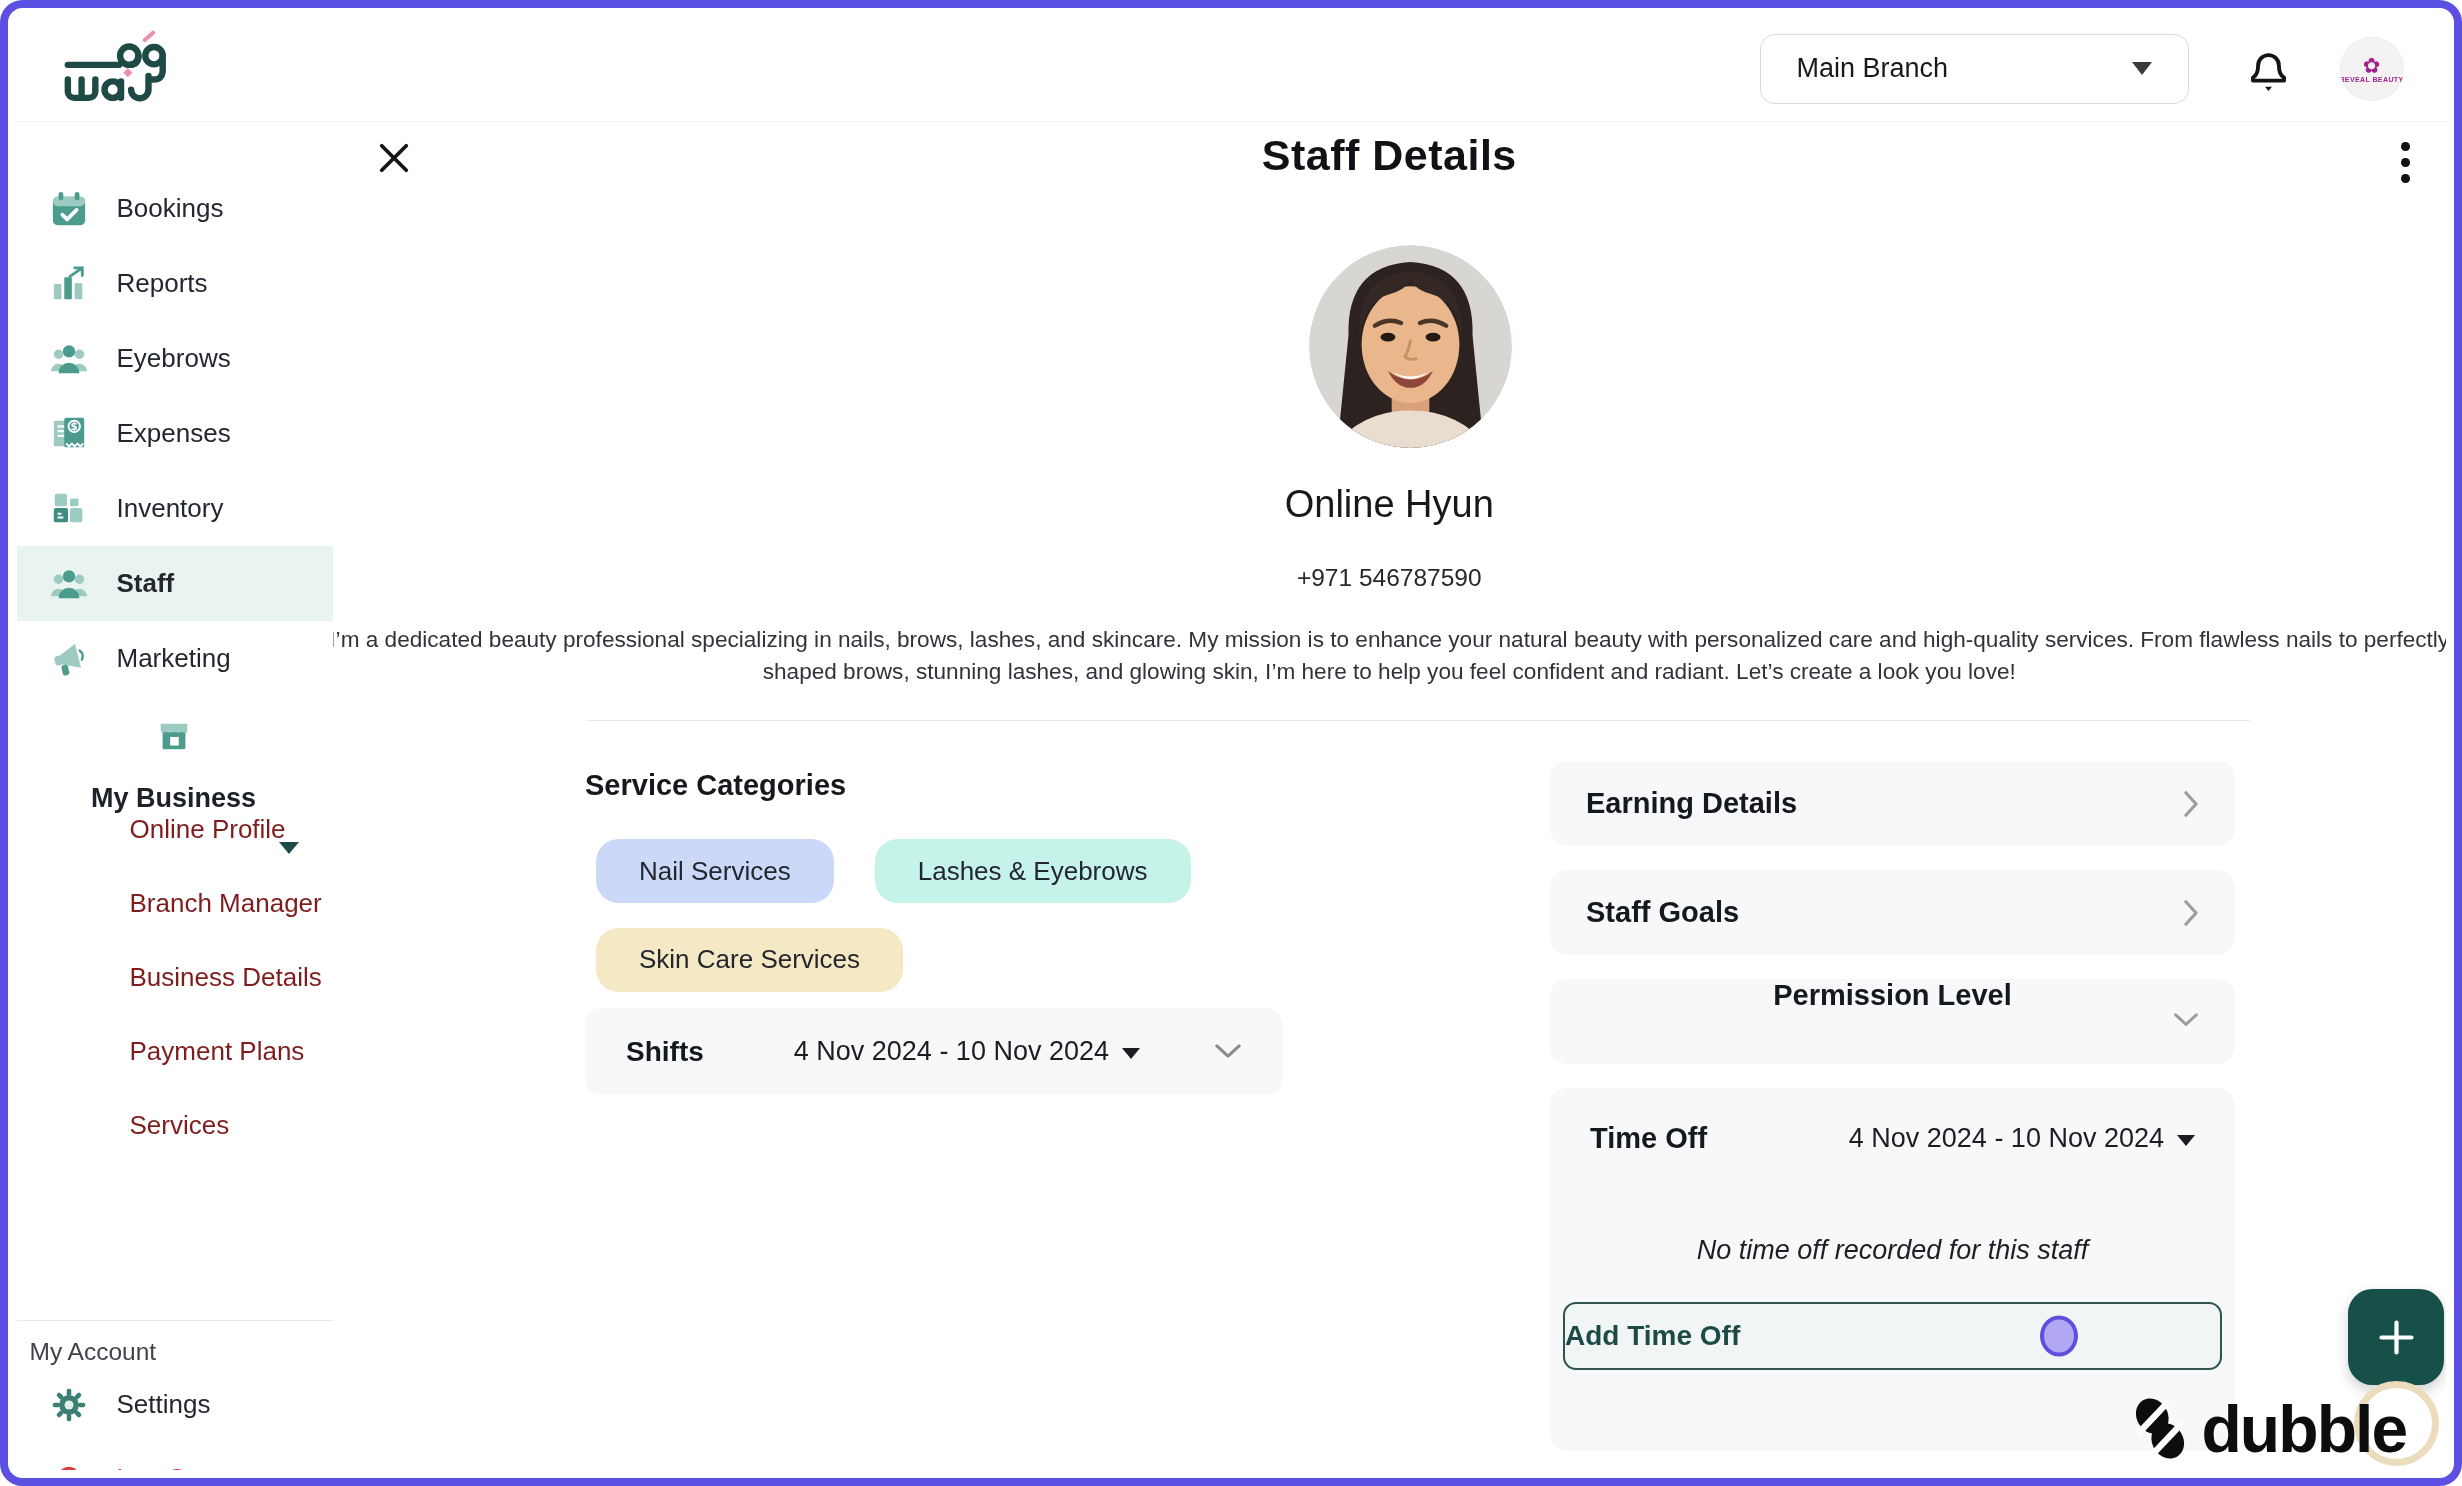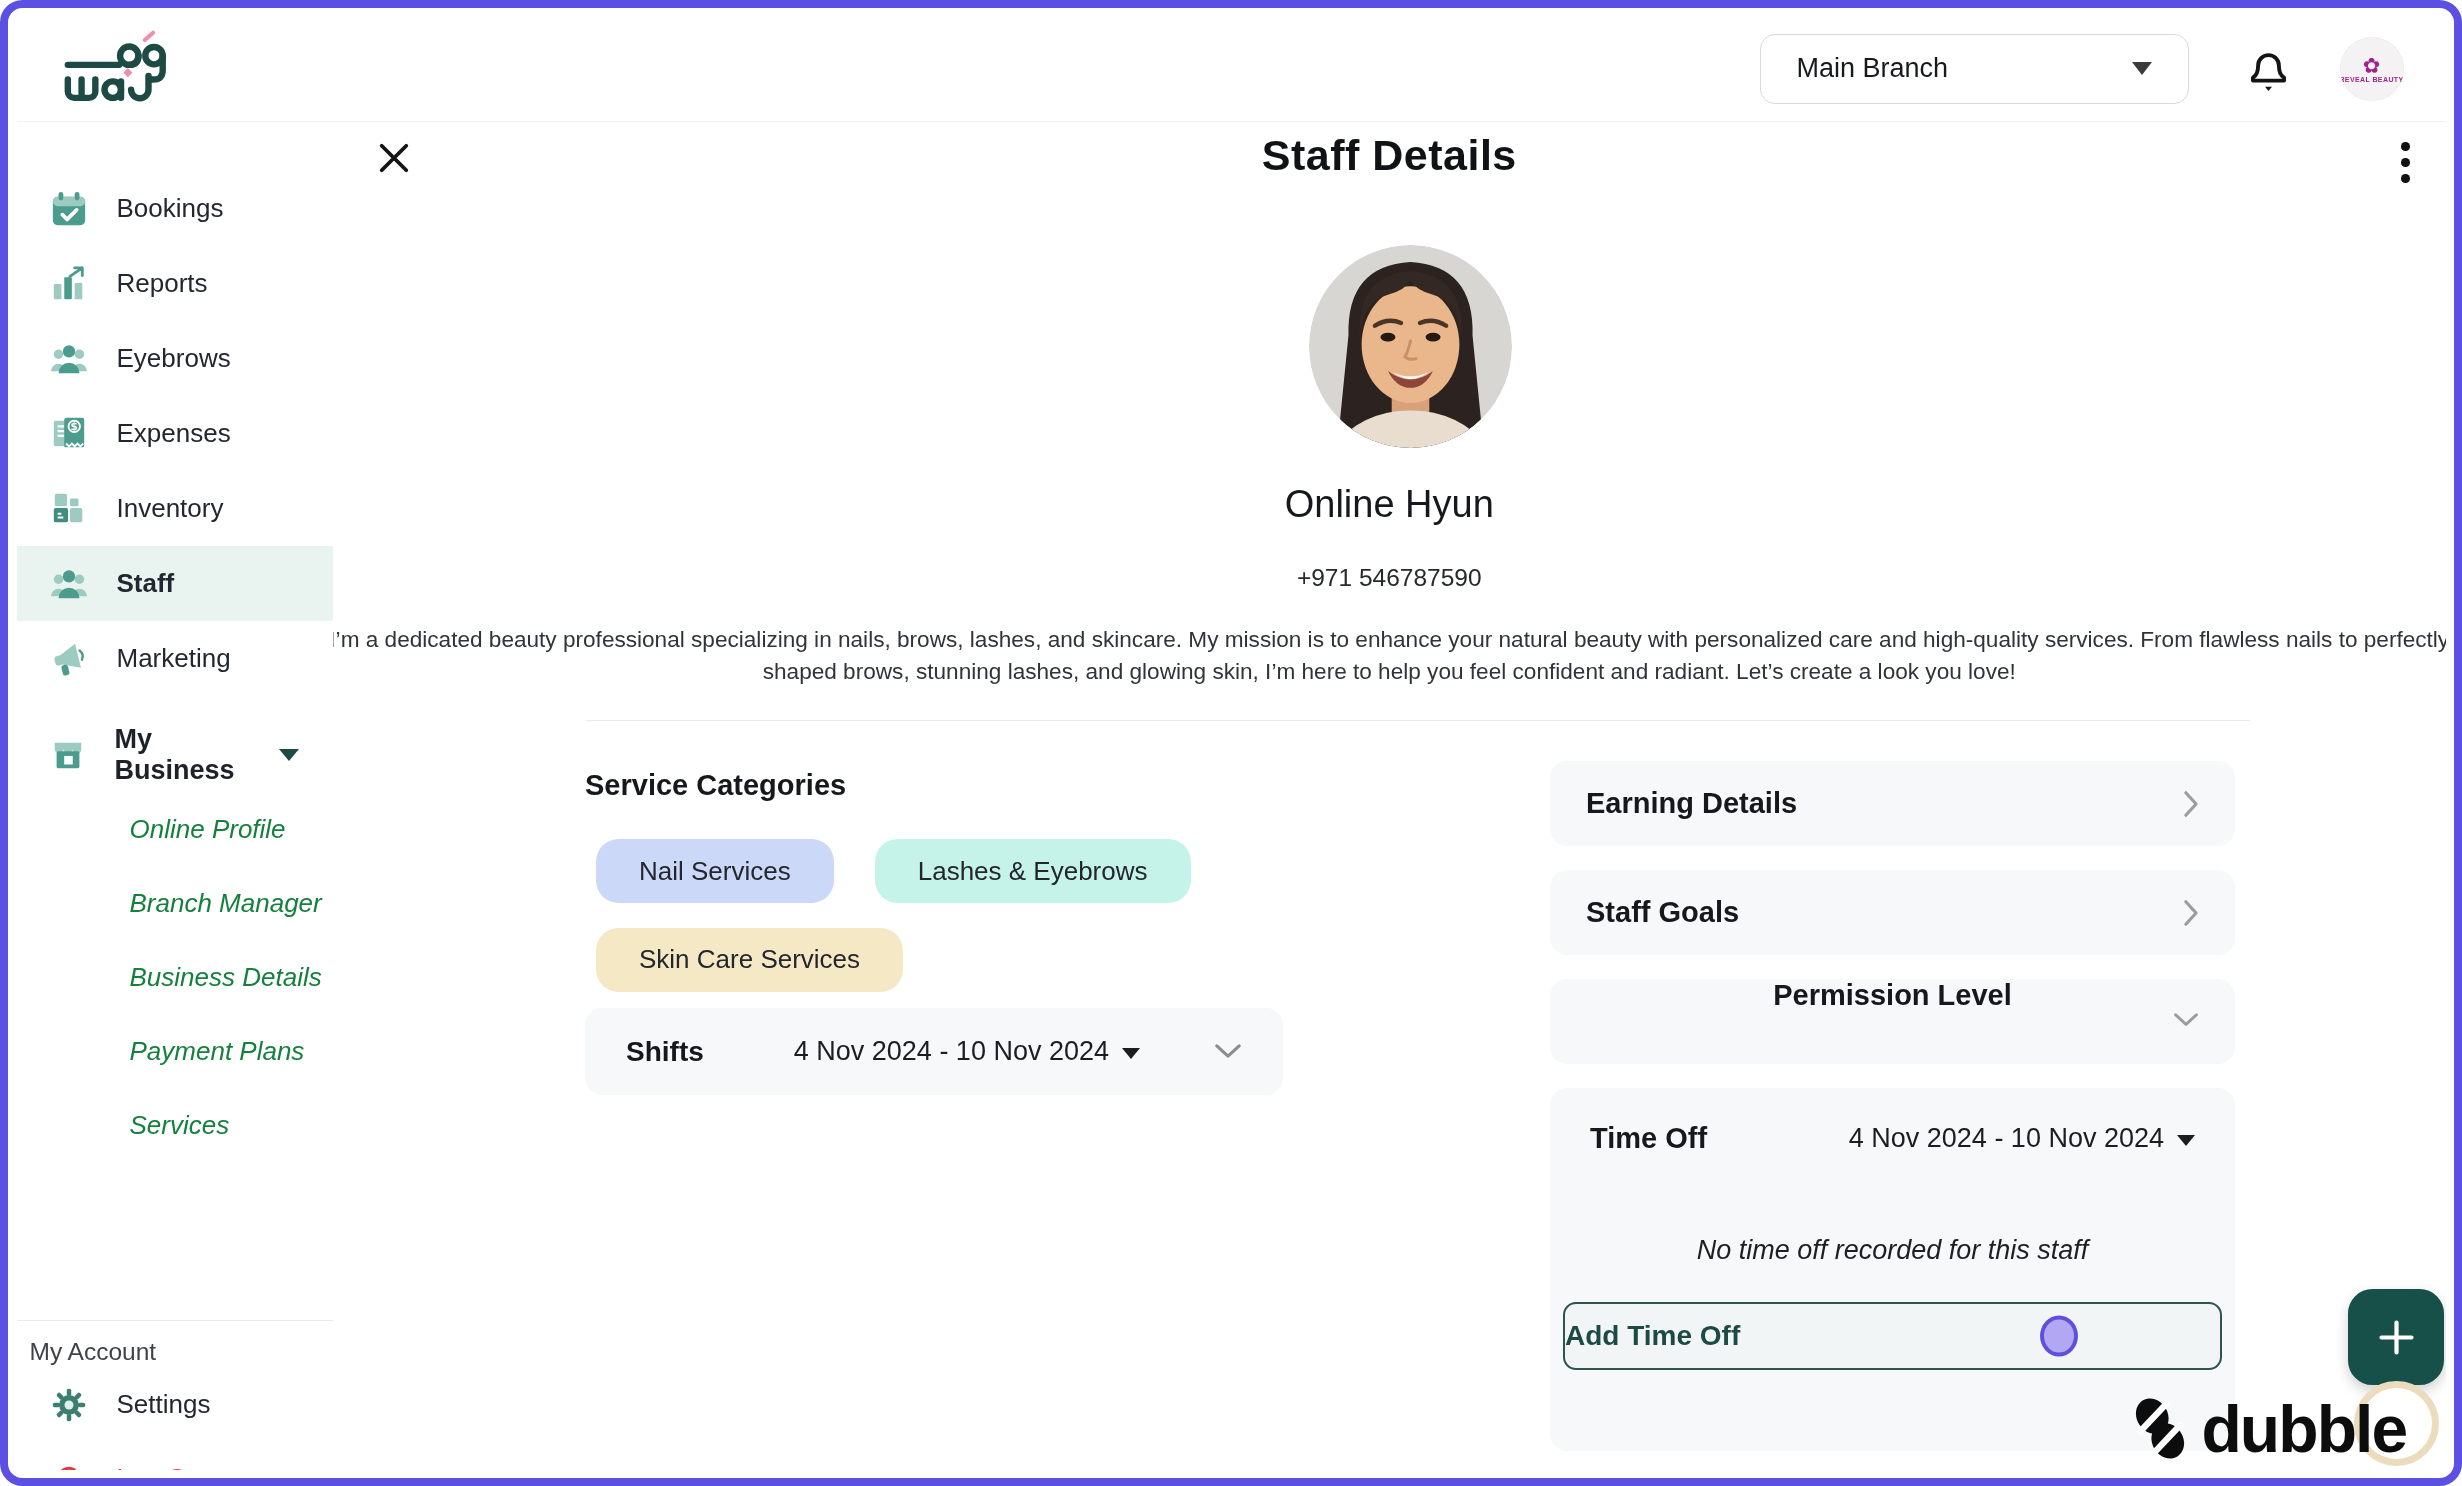--- a/index.html
+++ b/index.html
@@ -24,24 +24,24 @@
   .ws-avatar .ws-name{font-size:7px;font-weight:700;color:#a2238e;letter-spacing:0.4px;white-space:nowrap;}
   
   .sidebar{position:absolute;left:8.5px;top:114px;width:317px;bottom:8.5px;background:#fff;
     border-right:1.9px solid #ececec;}
   .nav{padding-top:49px;}
   .nav-item{height:75px;display:flex;align-items:center;padding-left:32px;gap:28px;
     font-size:26px;color:#23272f;cursor:pointer;}
   .nav-item .nicon{width:40px;height:40px;flex:0 0 40px;display:flex;align-items:center;justify-content:center;}
   .nav-item.active{background:#e9f4f1;font-weight:700;}
   .biz-header{margin-top:21px;height:75px;display:flex;align-items:center;padding:0 34px 0 32px;gap:28px;
-    font-size:27px;font-weight:600;color:#1d2129;cursor:pointer;}
+    font-size:27px;font-weight:600;color:#1d2129;cursor:pointer;flex-direction:column;}
   .biz-caret{margin-left:auto;width:0;height:0;border-left:10.3px solid transparent;
     border-right:10.3px solid transparent;border-top:12.2px solid #1d4a44;}
-  .sub-item{height:74px;display:flex;align-items:center;padding-left:113px;font-size:26px;color:#15803d;cursor:pointer;font-style:italic;}
+  .sub-item{height:74px;display:flex;align-items:center;padding-left:113px;font-size:26px;color:#7f1d1d;cursor:pointer;}
   .account-block{position:absolute;left:0;right:0;top:1198px;bottom:0;border-top:1.9px solid #eaeaea;overflow:hidden;}
   .account-label{margin:17px 0 0 13px;font-size:24.5px;color:#3f4249;}
   .account-item{height:77px;display:flex;align-items:center;padding-left:32px;gap:28px;font-size:26px;color:#23272f;cursor:pointer;}
   .account-item .nicon{width:40px;height:40px;display:flex;align-items:center;justify-content:center;}
   .logout{color:#e2383f;height:71px;}
   
   .main{position:absolute;left:325px;top:114px;right:8.5px;bottom:8.5px;background:#fff;overflow:hidden;}
   .detail-header{position:absolute;left:0;right:0;top:7.5px;height:60px;}
   .close-btn{position:absolute;left:40px;top:7.5px;width:41px;height:41px;display:flex;
     align-items:center;justify-content:center;cursor:pointer;}

